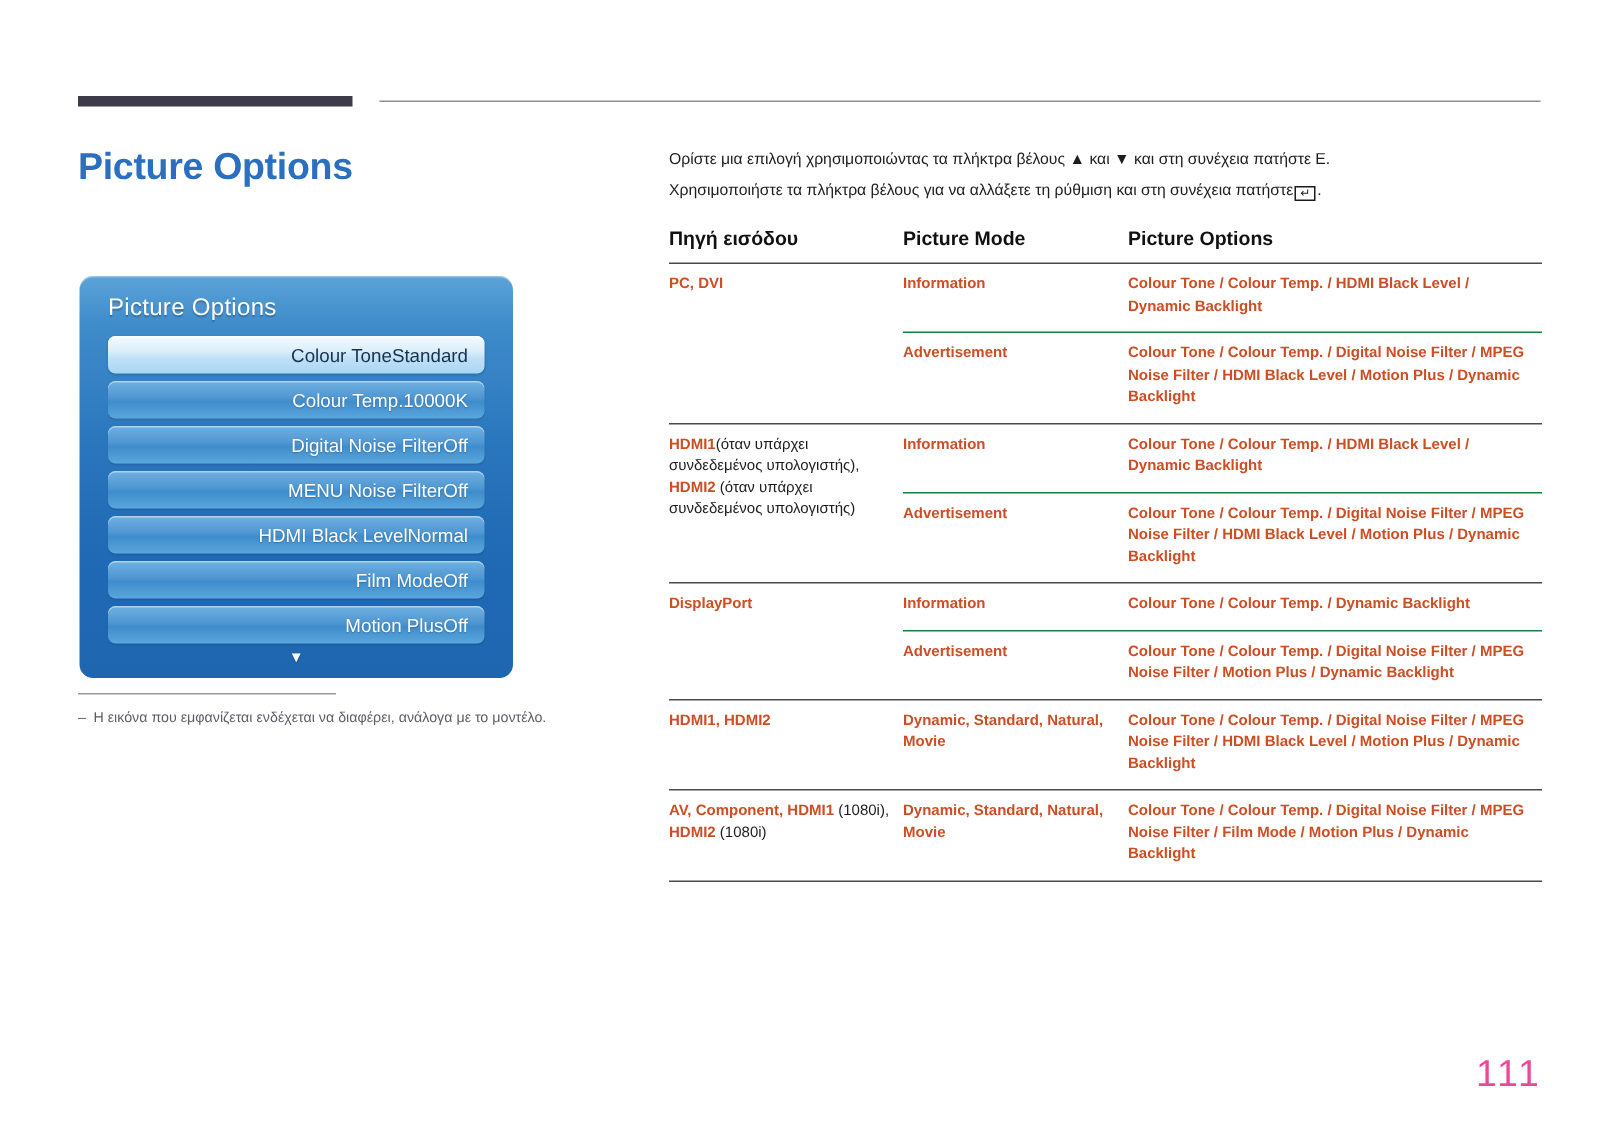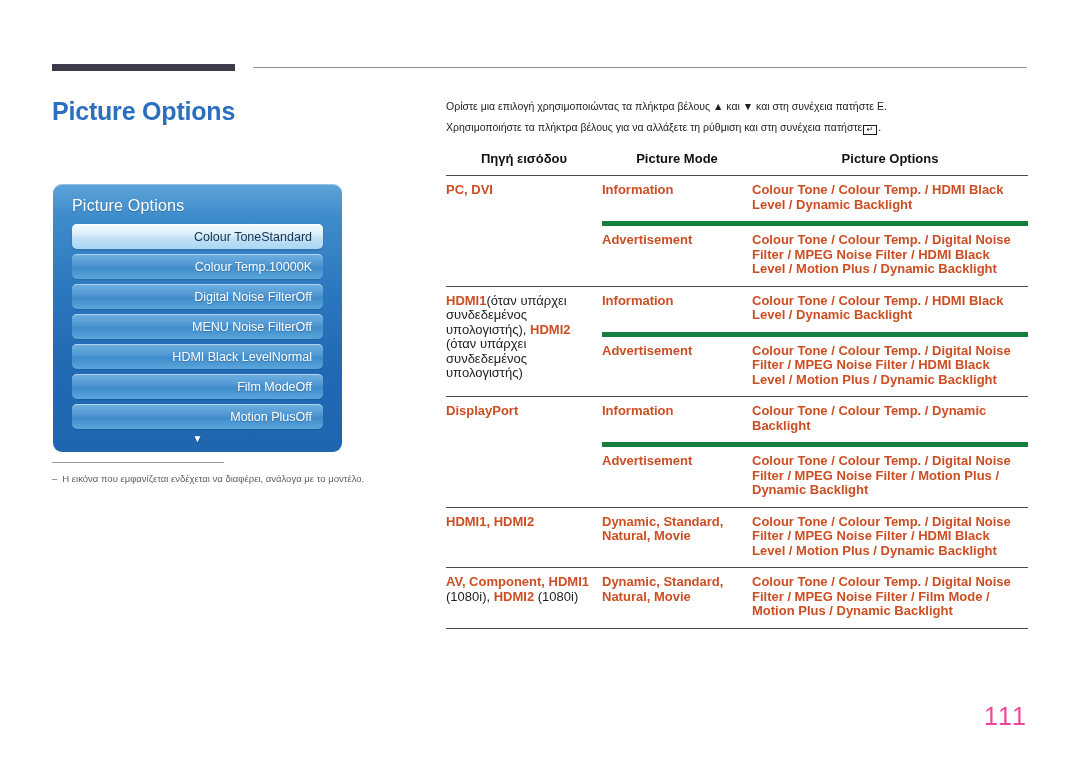--- a/index.html
+++ b/index.html
@@ -88,35 +88,35 @@
   
   .tbl{position:absolute;left:446px;top:96px;width:582px;}
   .intro{font-size:10.5px;color:#1d1d1d;line-height:21px;}
   .glyph-enter-sm{
     display:inline-block;width:14px;height:10px;border:1.4px solid #1a1a1a;
     position:relative;vertical-align:-1px;margin:0 1px;box-sizing:border-box;
     font-size:8px;line-height:7px;text-align:center;color:#1a1a1a;
   }
   table{border-collapse:collapse;width:582px;margin-top:13px;table-layout:fixed;}
   th{
-    text-align:center;font-size:13px;font-weight:bold;color:#111111;
+    text-align:left;font-size:13px;font-weight:bold;color:#111111;
     padding:0 0 9px 0;vertical-align:bottom;
   }
   th.c1{width:156px;}
   th.c2{width:150px;}
   th.c3{width:276px;}
   td{
-    font-size:13px;font-weight:bold;color:#cc4e24;line-height:14.5px;
+    font-size:10px;font-weight:bold;color:#cc4e24;line-height:14.5px;
     vertical-align:top;padding:7px 8px 9px 0;
   }
   td.c1{width:156px;}
   td.c2{width:150px;}
   td.c3{width:276px;}
   tr.grp-top > td{border-top:1.5px solid #4a4a4a;}
-  tr.sub > td.c2, tr.sub > td.c3{border-top:5px solid #15803d;}
+  tr.sub > td.c2, tr.sub > td.c3{border-top:1px solid #15803d;}
   tr.last-line > td{border-bottom:1.5px solid #4a4a4a;}
   .blk{color:#1d1d1d;font-weight:normal;}
 
   
   .pageno{
     position:absolute;right:52px;top:702px;
     font-size:25px;color:#ec4899;letter-spacing:2px;font-weight:normal;
   }
 </style>
 </head>

